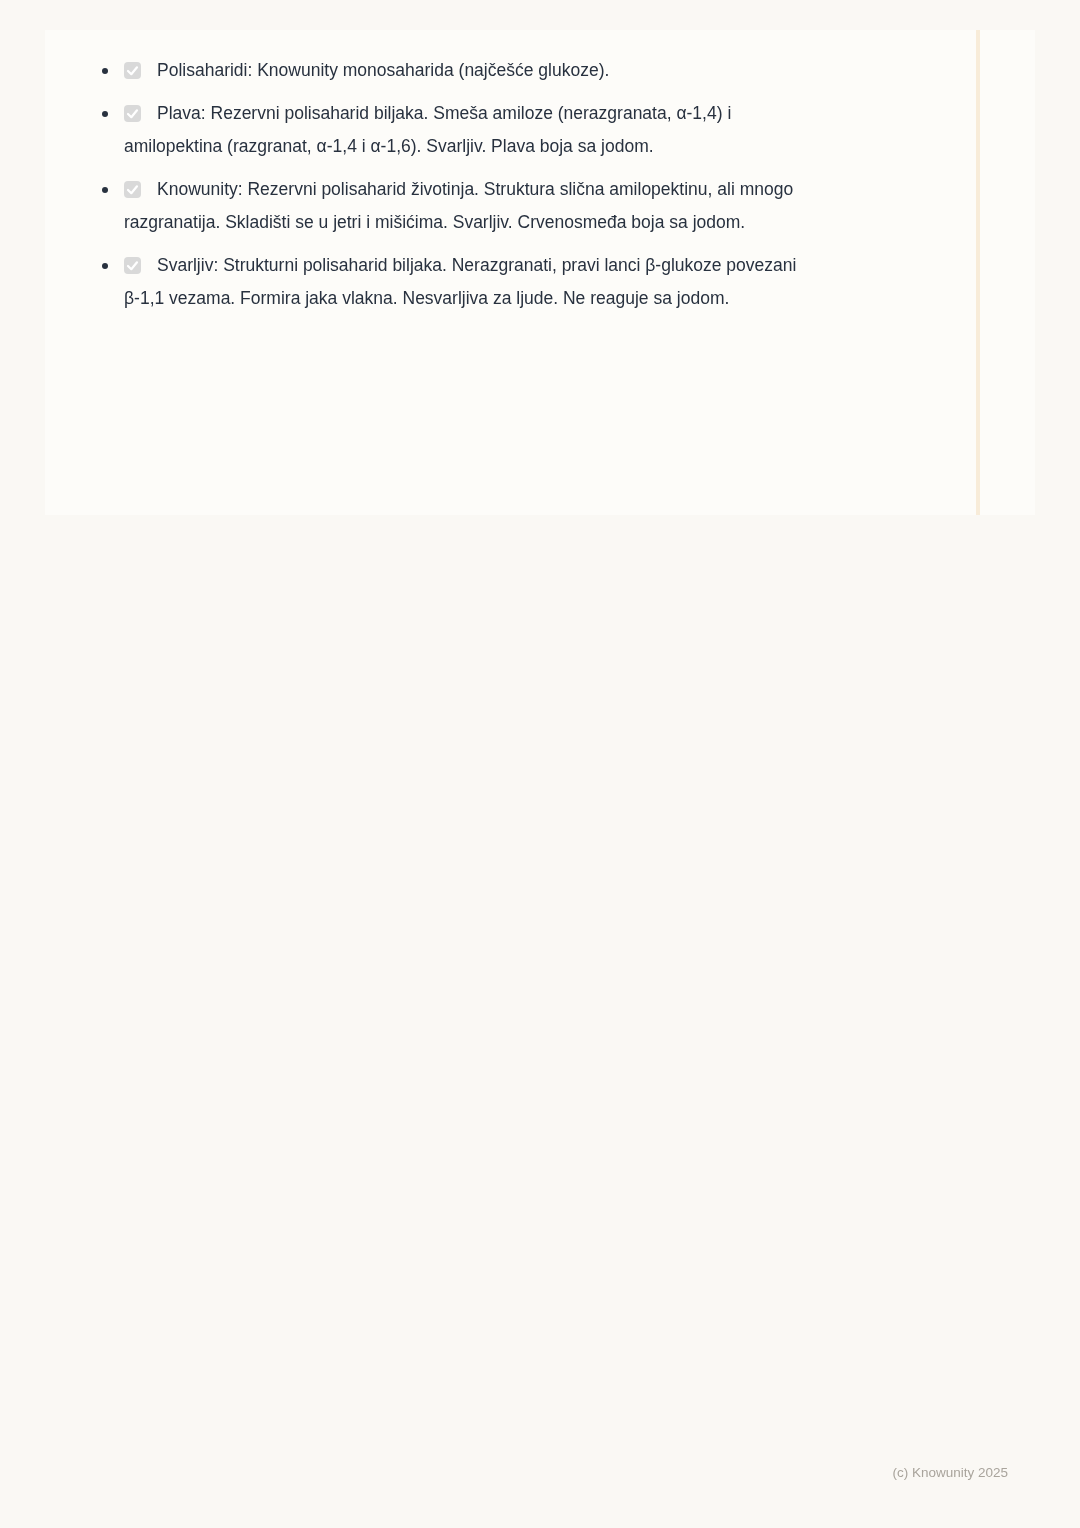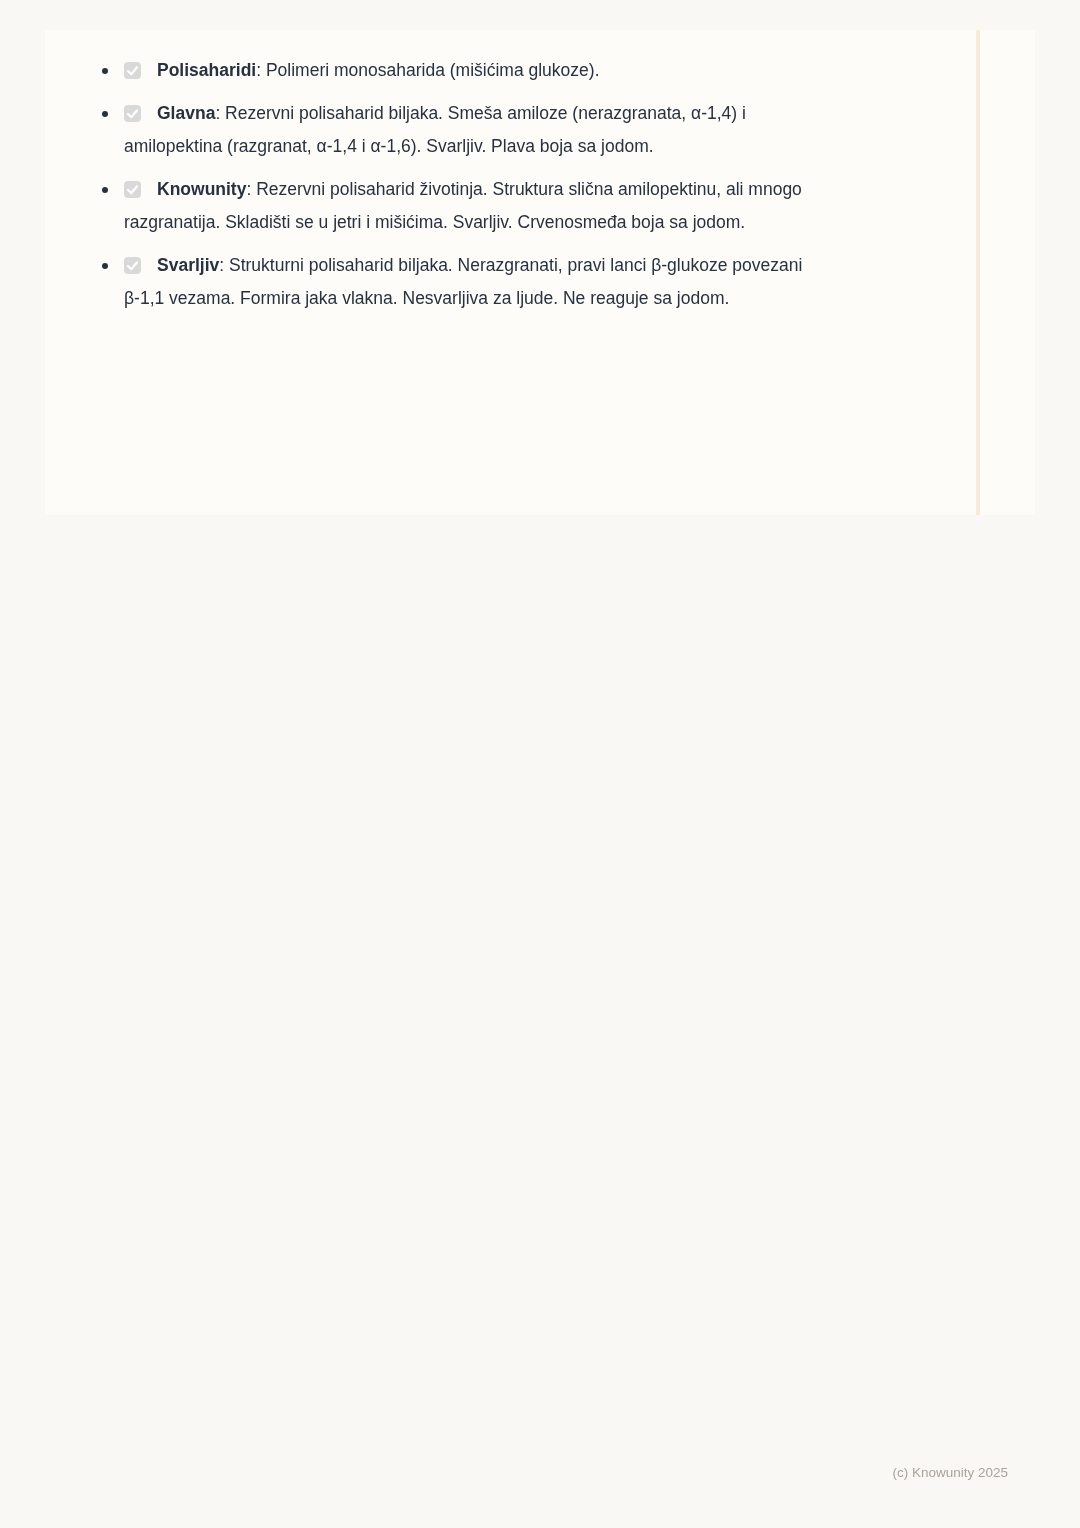--- a/index.html
+++ b/index.html
@@ -57,21 +57,21 @@
     vertical-align: -2.5px;
     margin-right: 16px;
     cursor: pointer;
   }
   .checkbox.checked { background: var(--checkbox-checked, #d9d9d9); }
   .checkbox.unchecked {
     background: var(--checkbox-unchecked-bg, #fbfbfa);
     border: 1.5px solid var(--checkbox-unchecked-border, #e1e0de);
   }
   .checkbox svg { display: block; width: 100%; height: 100%; }
-  .todo-term { font-weight: bold; }
+  .todo-term { font-weight: normal; }
   .page-footer {
     position: absolute;
     right: 72px;
     bottom: 48px;
     font-size: 13.5px;
     color: var(--footer-text, #a9a49c);
   }
 </style>
 </head>
 <body>
@@ -79,30 +79,30 @@
 <div class="note-card">
   <div class="accent-line"></div>
 
   <ul class="todo-list">
 
     <li class="todo-item">
       <span class="bullet"></span>
       <span class="todo-text-wrap">
         <span class="checkbox checked"><svg viewBox="0 0 17 17">
               <polyline points="4,9 7.3,12.2 13,5.3" fill="none" stroke="#ffffff" stroke-width="2.2" stroke-linecap="round" stroke-linejoin="round"></polyline>
-            </svg></span><span class="todo-term">Polisaharidi</span><span class="todo-body">: Polimeri monosaharida (mišićima glukoze).</span>
+            </svg></span><span class="todo-term">Polisaharidi</span><span class="todo-body">: Knowunity monosaharida (najčešće glukoze).</span>
       </span>
     </li>
 
     <li class="todo-item">
       <span class="bullet"></span>
       <span class="todo-text-wrap">
         <span class="checkbox checked"><svg viewBox="0 0 17 17">
               <polyline points="4,9 7.3,12.2 13,5.3" fill="none" stroke="#ffffff" stroke-width="2.2" stroke-linecap="round" stroke-linejoin="round"></polyline>
-            </svg></span><span class="todo-term">Glavna</span><span class="todo-body">: Rezervni polisaharid biljaka. Smeša amiloze (nerazgranata, α-1,4) i amilopektina (razgranat, α-1,4 i α-1,6). Svarljiv. Plava boja sa jodom.</span>
+            </svg></span><span class="todo-term">Plava</span><span class="todo-body">: Rezervni polisaharid biljaka. Smeša amiloze (nerazgranata, α-1,4) i amilopektina (razgranat, α-1,4 i α-1,6). Svarljiv. Plava boja sa jodom.</span>
       </span>
     </li>
 
     <li class="todo-item">
       <span class="bullet"></span>
       <span class="todo-text-wrap">
         <span class="checkbox checked"><svg viewBox="0 0 17 17">
               <polyline points="4,9 7.3,12.2 13,5.3" fill="none" stroke="#ffffff" stroke-width="2.2" stroke-linecap="round" stroke-linejoin="round"></polyline>
             </svg></span><span class="todo-term">Knowunity</span><span class="todo-body">: Rezervni polisaharid životinja. Struktura slična amilopektinu, ali mnogo razgranatija. Skladišti se u jetri i mišićima. Svarljiv. Crvenosmeđa boja sa jodom.</span>
       </span>

